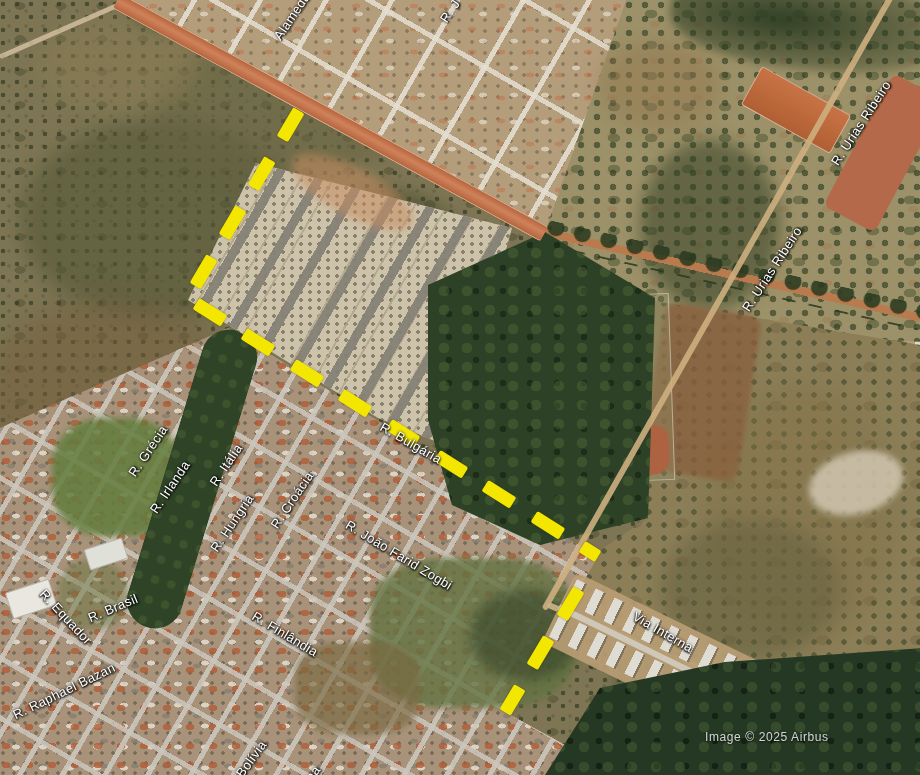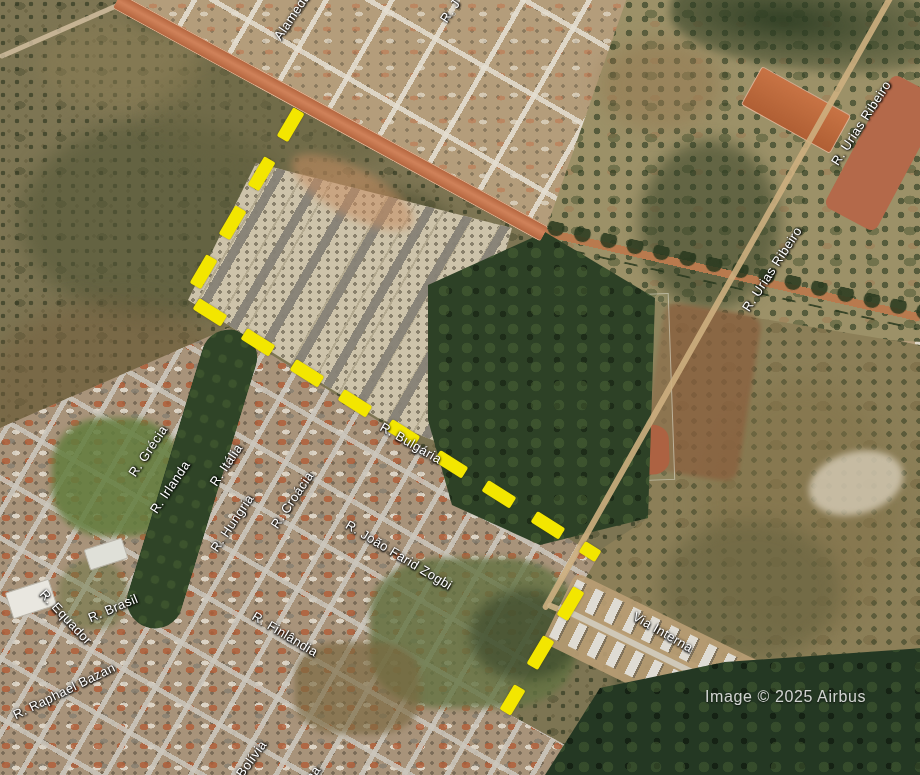--- a/index.html
+++ b/index.html
@@ -211,22 +211,22 @@
   
   .dash{
     z-index:20;border-radius:2px;
     box-shadow:0 0 2px rgba(60,50,0,.5);
   }
   .street-label{
     z-index:30;color:#fff;font-size:13px;letter-spacing:.4px;white-space:nowrap;
     text-shadow:0 1px 2px rgba(0,0,0,.95),0 0 3px rgba(0,0,0,.8),1px 1px 2px rgba(0,0,0,.9);
   }
   #attribution{
-    left:705px;top:688px;z-index:30;
-    font-size:16px;color:rgba(255,255,255,.8);letter-spacing:.6px;
+    left:705px;top:730px;z-index:30;
+    font-size:12px;color:rgba(255,255,255,.8);letter-spacing:.6px;
     text-shadow:0 1px 2px rgba(0,0,0,.7);
   }
 </style>
 </head>
 <body>
 
 <div id="canvas">
   <div id="base"></div>
 
   <div class="blob" style="left:20px;top:120px;width:280px;height:200px;background:rgba(84,86,55,.6);filter:blur(10px);"></div>

